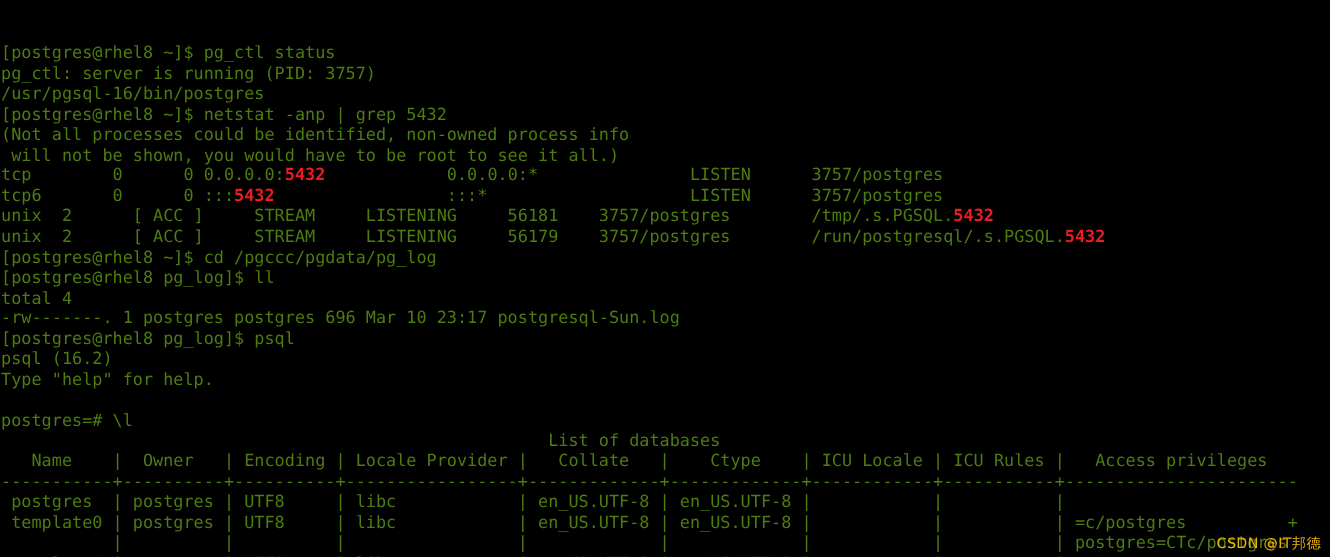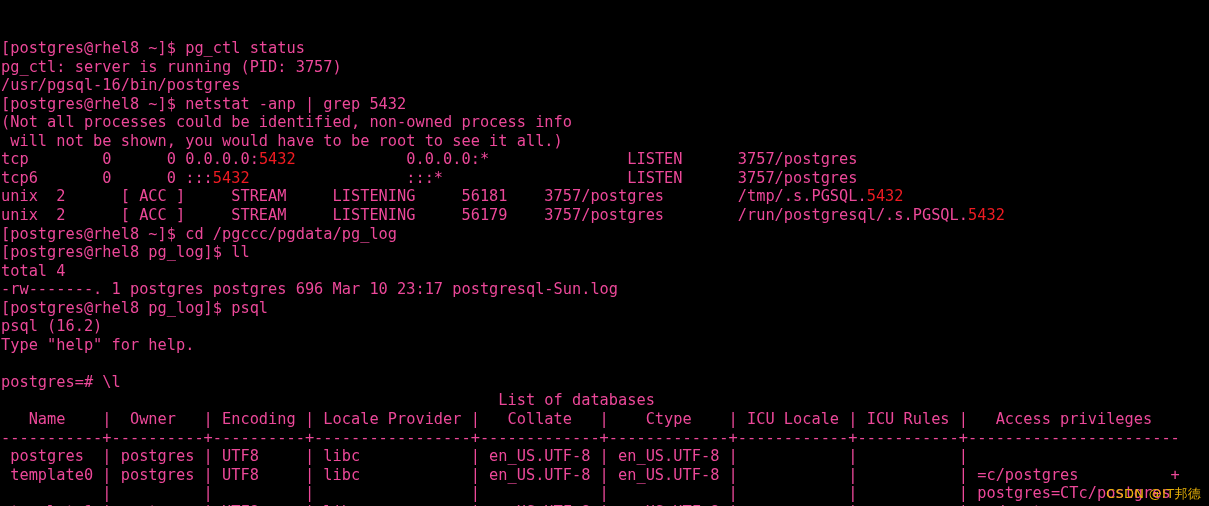--- a/index.html
+++ b/index.html
@@ -29,24 +29,24 @@
     white-space: pre;
     padding: 2px 0 0 1px;
     box-sizing: border-box;
     overflow: hidden;
   }
   .line {
     white-space: pre;
     min-height: 18.55px;
     font-family: "DejaVu Sans Mono", "Liberation Mono", monospace;
   }
-  .seg-normal { color: #ec4899; }
+  .seg-normal { color: #4d7c0f; }
   .seg-red {
     color: #ee1b22;
-    font-weight: normal;
+    font-weight: bold;
     margin-top: 36px;
   }
   #watermark {
     position: absolute;
     right: 8px;
     bottom: 3px;
     color: #eab308;
     font-family: "DejaVu Sans", "Liberation Sans", sans-serif;
     font-size: 13px;
     letter-spacing: 0.3px;

